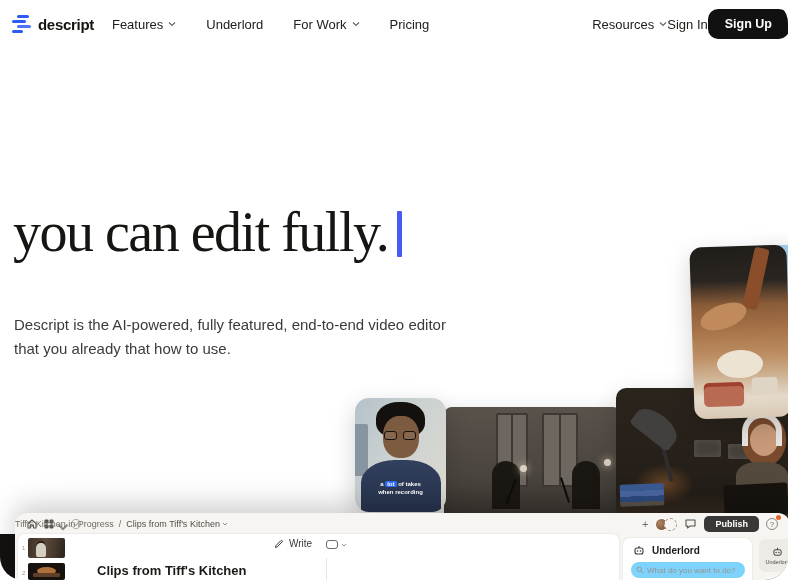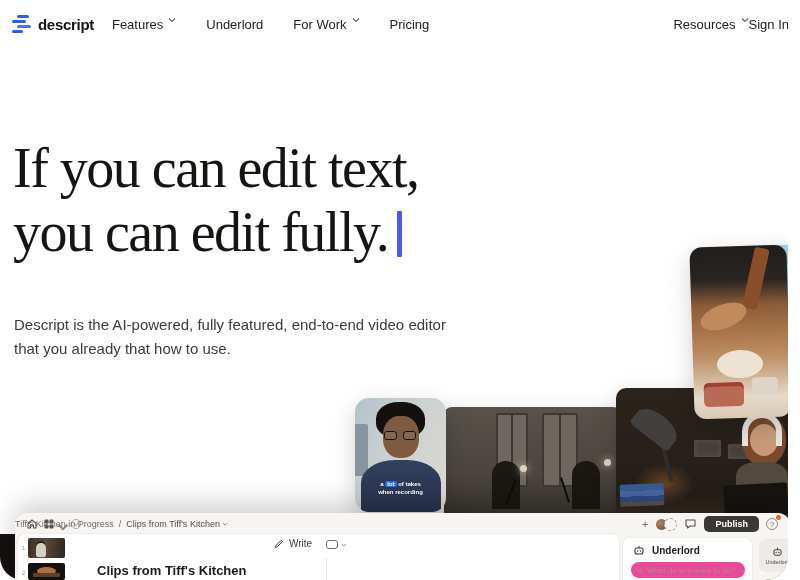--- a/index.html
+++ b/index.html
@@ -12,21 +12,21 @@
     display:flex; align-items:center; padding:0 12px; z-index:10; }
   .brand { display:flex; align-items:center; gap:7px; margin-right:18px; cursor:pointer; }
   .logo-mark { width:19px; height:19px; display:flex; flex-direction:column; justify-content:center; gap:2px; }
   .logo-mark i { display:block; height:3px; border-radius:2px; background:#2b5cf6; }
   .logo-mark i:nth-child(1){ width:12px; margin-left:5px; }
   .logo-mark i:nth-child(2){ width:14px; margin-left:0; }
   .logo-mark i:nth-child(3){ width:14px; margin-left:5px; background:#4d74f8; }
   .logo-mark i:nth-child(4){ width:11px; margin-left:0; }
   .brand-name { font-size:15px; font-weight:700; color:#16140f; letter-spacing:-0.3px; }
   .nav { display:flex; align-items:center; gap:30px; }
-  .nav-item { display:flex; align-items:flex-start; gap:5px; font-size:13px; color:#22201c; cursor:pointer; }
+  .nav-item { display:flex; align-items:center; gap:5px; font-size:13px; color:#22201c; cursor:pointer; }
   .header-right { position:absolute; right:11px; top:0; height:48px; display:flex; align-items:center; }
   .signup-btn { background:#111111; color:#fff; font-size:12.5px; font-weight:700;
     border:none; border-radius:10px; height:30px; padding:0 17px; cursor:pointer; }
 
   .chev { display:inline-block; }
 
   
   .headline { position:absolute; left:13px; top:136px; z-index:2;
     font-family:"Liberation Serif","DejaVu Serif",serif; font-weight:400;
     font-size:56px; line-height:64px; color:#17151299; color:#171512; letter-spacing:-1.5px; white-space:nowrap; }
@@ -135,21 +135,21 @@
   .write-btn { position:absolute; left:256px; top:4px; display:flex; align-items:flex-end; gap:5px;
     font-size:10px; color:#3a3835; cursor:pointer; background:none; border:none; font-family:"Liberation Sans",sans-serif; }
   .cam-sel { position:absolute; left:308px; top:6px; display:flex; align-items:center; gap:3px; cursor:pointer; }
   .cam-box { width:12px; height:9px; border:1.2px solid #6e6b66; border-radius:3px; }
   .ed-divider { position:absolute; left:308px; top:24px; width:1px; height:23px; background:#e8e5e0; }
 
   .ul-panel { position:absolute; left:607px; top:24px; width:131px; height:43px; background:#fff;
     border-radius:8px 8px 0 0; border:1px solid #ecebe7; border-bottom:none; }
   .ul-head { position:absolute; left:10px; top:6px; display:flex; align-items:center; gap:7px; }
   .ul-title { font-size:10px; font-weight:700; color:#1c1a17; }
-  .ul-input { position:absolute; left:8px; top:24px; width:114px; height:16px; background:#ec4899; border:none;
+  .ul-input { position:absolute; left:8px; top:24px; width:114px; height:16px; background:#7dd3fc; border:none;
     border-radius:8px; font-size:8px; color:#3a3835; padding:0 5px 0 16px; font-family:"Liberation Sans",sans-serif; }
   .ul-input::placeholder { color:#98948e; }
   .ul-search-ico { position:absolute; left:13px; top:28px; pointer-events:none; }
 
   .rail-tab { position:absolute; left:744px; top:26px; width:37px; height:33px; background:#edebe6; border-radius:7px;
     display:flex; flex-direction:column; align-items:center; justify-content:center; gap:2px; cursor:pointer; }
   .rail-label { font-size:5.5px; color:#4a4844; }
 
   svg { display:block; }
 </style>
@@ -189,25 +189,26 @@
       </span>
     </nav>
     <div class="header-right">
       <span class="nav-item">
         <span>Resources</span>
         <svg class="chev" width="8" height="6" viewBox="0 0 8 6">
             <path d="M1 1.5 L4 4.5 L7 1.5" stroke="#666" fill="none" stroke-width="1.2"></path>
           </svg>
       </span>
       <span class="nav-item">Sign In</span>
+      <button class="signup-btn">Sign Up</button>
     </div>
   </div>
 
   <h1 class="headline">
-    <span>If you can edit text,</span><br>
+    <br>
     <span>you can edit fully.</span><span class="cursor-bar"></span>
   </h1>
   <p class="subtitle">
     <span>Descript is the AI-powered, fully featured, end-to-end video editor</span><br>
     <span>that you already that how to use.</span>
   </p>
 
   <div class="clip clip-sliver"></div>
   <div class="clip clip-canyon"></div>
 

